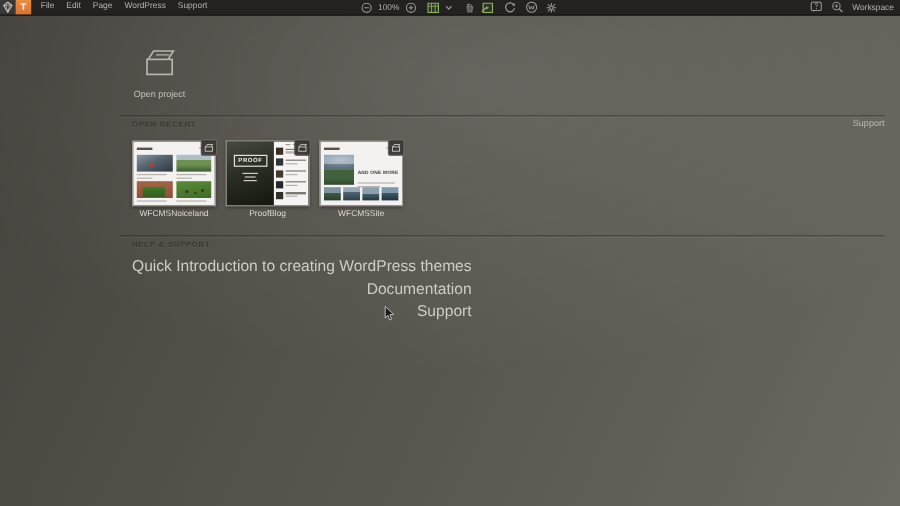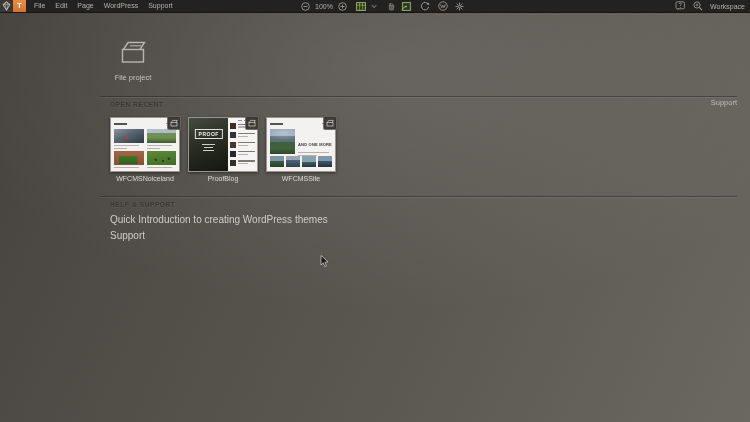--- a/index.html
+++ b/index.html
@@ -99,21 +99,21 @@
   .s3-copy i{display:block;height:1.2px;background:#b6b3ae;margin-top:2px;width:90%;}
   .s3-copy i:last-child{width:55%;}
   .s3-strip{display:flex;gap:2px;padding:2px 3px;}
   .s3-strip b{display:block;flex:1;height:11px;}
   .st1{background:linear-gradient(180deg,#7e93a3 0 45%,#3f5a44 45%,#27402a);}
   .st2{background:linear-gradient(180deg,#96a7b2 0 40%,#4d6573 40%,#2e4049);}
   .st3{background:linear-gradient(180deg,#8aa0ad 0 50%,#44606b 50%,#233840);}
   .st4{background:linear-gradient(180deg,#7d98a8 0 45%,#3e5a66 45%,#20333c);}
   
   .help-links{position:absolute;left:110px;top:214px;}
-  .help-link{display:block;font-size:10px;color:#cfccc6;margin-bottom:3.6px;line-height:1;padding:1px 0;cursor:pointer;}
+  .help-link{display:block;font-size:13px;color:#cfccc6;margin-bottom:3.6px;line-height:1;padding:1px 0;cursor:pointer;text-align:right;}
   
   .cursor{position:absolute;left:320px;top:255px;z-index:9;}
 </style>
 </head>
 <body>
 
 <div class="topbar">
   <div class="apptile tile-logo">
     <svg width="11" height="10" viewBox="0 0 11 10">
       <path d="M2 3.5 L5.5 0.8 L9 3.5 L5.5 9.2 Z" fill="none" stroke="#c8c6c1" stroke-width="0.9"></path>
@@ -218,21 +218,21 @@
     <span class="workspace-label">Workspace</span>
   </div>
 </div>
 
 <div class="open-project">
   <svg width="28" height="25" viewBox="0 0 28 25">
     <rect x="3.5" y="10.5" width="21" height="12.5" fill="none" stroke="#b8b5ae" stroke-width="1.4"></rect>
     <path d="M4.5 10.5 L9 3.5 L25.5 3.5 L21 10.5" fill="none" stroke="#b8b5ae" stroke-width="1.4"></path>
     <line x1="11" y1="6.8" x2="22" y2="6.8" stroke="#b8b5ae" stroke-width="1.1"></line>
   </svg>
-  <span class="open-project-label">File project</span>
+  <span class="open-project-label">Open project</span>
 </div>
 
 <div class="divider div1"></div>
 <span class="section-heading h-recent">OPEN RECENT</span>
 <span class="options-link">Support</span>
 
 <div class="cards">
 
   <div class="card">
     <div class="thumb">
@@ -379,18 +379,19 @@
     <span class="card-label">WFCMSSite</span>
   </div>
 
 </div>
 
 <div class="divider div2"></div>
 <span class="section-heading h-help">HELP &amp; SUPPORT</span>
 
 <div class="help-links">
   <span class="help-link">Quick Introduction to creating WordPress themes</span>
+  <span class="help-link">Documentation</span>
   <span class="help-link">Support</span>
 </div>
 
 <svg class="cursor" width="9" height="13" viewBox="0 0 9 13">
   <path d="M1 0.5 L1 10 L3.3 7.8 L4.8 11.6 L6.4 10.9 L4.9 7.2 L8 6.9 Z" fill="#1c1b19" stroke="#d9d7d2" stroke-width="0.7"></path>
 </svg>
 
 </body></html>

